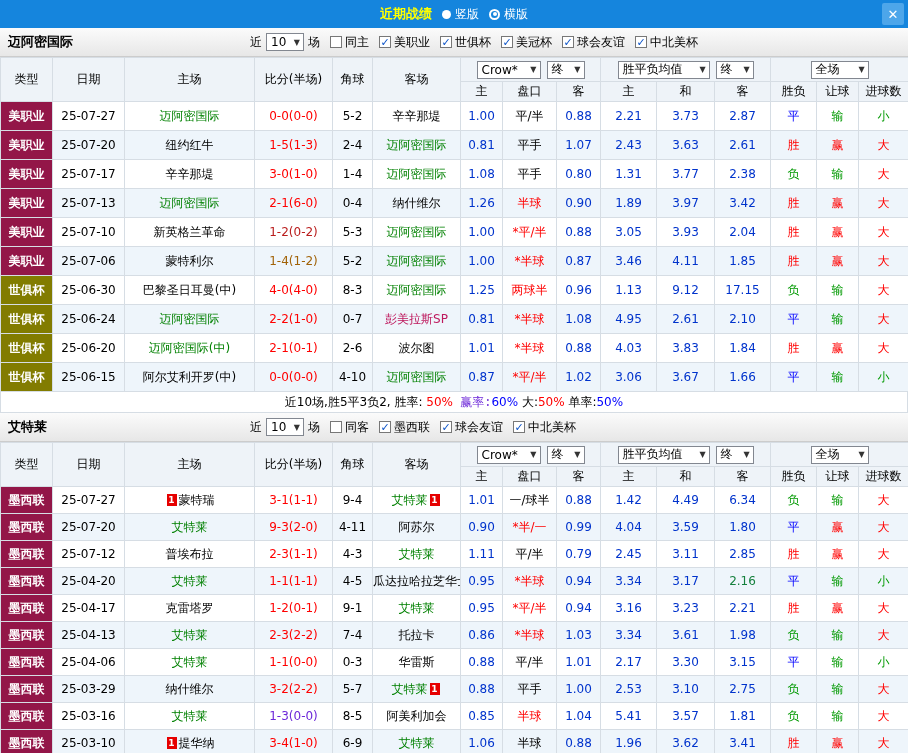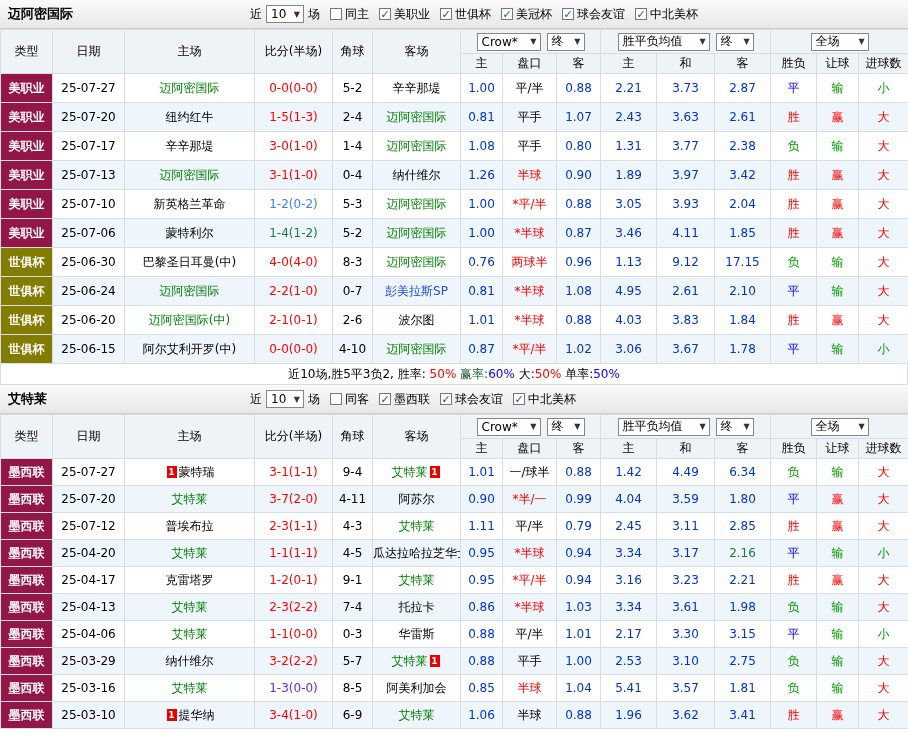--- a/index.html
+++ b/index.html
@@ -33,20 +33,36 @@
   tbody tr:nth-child(even) td{background:#eef5fb;}
   td.league{color:#fff;font-weight:bold;}
   .hdr-selects{display:flex;align-items:center;justify-content:center;gap:6px;}
   .summary{height:20px;display:flex;align-items:center;justify-content:center;border:1px solid #d6dde4;border-top:none;background:#fff;}
   .badge{display:inline-block;background:#e60000;color:#fff;font-size:9px;width:10px;height:12px;line-height:12px;text-align:center;margin:0 2px;font-weight:bold;vertical-align:middle;}
 </style>
 </head>
 <body>
 
 <div class="panel">
+  <div class="topbar">
+    <div class="topbar-center">
+      <span class="title">近期战绩</span>
+      <span id="radio-group" style="display:inline-flex;gap:10px;">
+          <span class="radio-opt">
+            <span class="radio-circle"></span>
+            <span>竖版</span>
+          </span>
+          <span class="radio-opt">
+            <span class="radio-circle sel"></span>
+            <span>横版</span>
+          </span>
+        </span>
+    </div>
+    <div class="close-btn">✕</div>
+  </div>
   <div id="sections">
       <div class="section-bar">
         <span class="team-name">迈阿密国际</span>
         <div class="filters">
           <span>近</span>
           <span class="select-box" style="min-width:38px">
             <span>10</span>
             <span class="arr">▼</span>
           </span>
           <span>场</span>
@@ -196,91 +212,91 @@
             <td style="color:#0033cc">3.77</td>
             <td style="color:#0033cc">2.38</td>
             <td style="color:#009900">负</td>
             <td style="color:#009900">输</td>
             <td style="color:#ff0000">大</td>
           </tr>
           <tr>
             <td class="league" style="background:#931648">美职业</td>
             <td>25-07-13</td>
             <td style="color:#008000"><span>迈阿密国际</span></td>
-            <td style="color:#ff0000">3-1(1-0)</td>
+            <td style="color:#ff0000">2-1(6-0)</td>
             <td>0-4</td>
             <td style="color:#000000"><span>纳什维尔</span></td>
             <td style="color:#0033cc">1.26</td>
             <td style="color:#ff0000">半球</td>
             <td style="color:#0033cc">0.90</td>
             <td style="color:#0033cc">1.89</td>
             <td style="color:#0033cc">3.97</td>
             <td style="color:#0033cc">3.42</td>
             <td style="color:#ff0000">胜</td>
             <td style="color:#ff0000">赢</td>
             <td style="color:#ff0000">大</td>
           </tr>
           <tr>
             <td class="league" style="background:#931648">美职业</td>
             <td>25-07-10</td>
             <td style="color:#000000"><span>新英格兰革命</span></td>
-            <td style="color:#3b82f6">1-2(0-2)</td>
+            <td style="color:#b91c1c">1-2(0-2)</td>
             <td>5-3</td>
             <td style="color:#008000"><span>迈阿密国际</span></td>
             <td style="color:#0033cc">1.00</td>
             <td style="color:#ff0000">*平/半</td>
             <td style="color:#0033cc">0.88</td>
             <td style="color:#0033cc">3.05</td>
             <td style="color:#0033cc">3.93</td>
             <td style="color:#0033cc">2.04</td>
             <td style="color:#ff0000">胜</td>
             <td style="color:#ff0000">赢</td>
             <td style="color:#ff0000">大</td>
           </tr>
           <tr>
             <td class="league" style="background:#931648">美职业</td>
             <td>25-07-06</td>
             <td style="color:#000000"><span>蒙特利尔</span></td>
-            <td style="color:#15803d">1-4(1-2)</td>
+            <td style="color:#a16207">1-4(1-2)</td>
             <td>5-2</td>
             <td style="color:#008000"><span>迈阿密国际</span></td>
             <td style="color:#0033cc">1.00</td>
             <td style="color:#ff0000">*半球</td>
             <td style="color:#0033cc">0.87</td>
             <td style="color:#0033cc">3.46</td>
             <td style="color:#0033cc">4.11</td>
             <td style="color:#0033cc">1.85</td>
             <td style="color:#ff0000">胜</td>
             <td style="color:#ff0000">赢</td>
             <td style="color:#ff0000">大</td>
           </tr>
           <tr>
             <td class="league" style="background:#827c00">世俱杯</td>
             <td>25-06-30</td>
             <td style="color:#000000"><span>巴黎圣日耳曼(中)</span></td>
             <td style="color:#ff0000">4-0(4-0)</td>
             <td>8-3</td>
             <td style="color:#008000"><span>迈阿密国际</span></td>
-            <td style="color:#0033cc">0.76</td>
+            <td style="color:#0033cc">1.25</td>
             <td style="color:#ff0000">两球半</td>
             <td style="color:#0033cc">0.96</td>
             <td style="color:#0033cc">1.13</td>
             <td style="color:#0033cc">9.12</td>
             <td style="color:#0033cc">17.15</td>
             <td style="color:#009900">负</td>
             <td style="color:#009900">输</td>
             <td style="color:#ff0000">大</td>
           </tr>
           <tr>
             <td class="league" style="background:#827c00">世俱杯</td>
             <td>25-06-24</td>
             <td style="color:#008000"><span>迈阿密国际</span></td>
             <td style="color:#ff0000">2-2(1-0)</td>
             <td>0-7</td>
-            <td style="color:#1d4ed8"><span>彭美拉斯SP</span></td>
+            <td style="color:#be185d"><span>彭美拉斯SP</span></td>
             <td style="color:#0033cc">0.81</td>
             <td style="color:#ff0000">*半球</td>
             <td style="color:#0033cc">1.08</td>
             <td style="color:#0033cc">4.95</td>
             <td style="color:#0033cc">2.61</td>
             <td style="color:#0033cc">2.10</td>
             <td style="color:#0000ff">平</td>
             <td style="color:#009900">输</td>
             <td style="color:#ff0000">大</td>
           </tr>
@@ -306,31 +322,31 @@
             <td>25-06-15</td>
             <td style="color:#000000"><span>阿尔艾利开罗(中)</span></td>
             <td style="color:#ff0000">0-0(0-0)</td>
             <td>4-10</td>
             <td style="color:#008000"><span>迈阿密国际</span></td>
             <td style="color:#0033cc">0.87</td>
             <td style="color:#ff0000">*平/半</td>
             <td style="color:#0033cc">1.02</td>
             <td style="color:#0033cc">3.06</td>
             <td style="color:#0033cc">3.67</td>
-            <td style="color:#0033cc">1.78</td>
+            <td style="color:#0033cc">1.66</td>
             <td style="color:#0000ff">平</td>
             <td style="color:#009900">输</td>
             <td style="color:#009900">小</td>
           </tr>
         </tbody>
       </table>
       <div class="summary">
         <span style="color:#000000;white-space:pre;">近10场,胜5平3负2, 胜率: </span>
         <span style="color:#ff0000;white-space:pre;">50%</span>
-        <span style="color:#14532d;white-space:pre;"> 赢率:</span>
+        <span style="color:#6d28d9;white-space:pre;font-family:Liberation Mono, monospace;"> 赢率:</span>
         <span style="color:#0000ff;white-space:pre;">60%</span>
         <span style="color:#000000;white-space:pre;"> 大:</span>
         <span style="color:#ff0000;white-space:pre;">50%</span>
         <span style="color:#000000;white-space:pre;"> 单率:</span>
         <span style="color:#0000ff;white-space:pre;">50%</span>
       </div>
       <div class="section-bar">
         <span class="team-name">艾特莱</span>
         <div class="filters">
           <span>近</span>
@@ -443,21 +459,21 @@
             <td style="color:#0033cc">4.49</td>
             <td style="color:#0033cc">6.34</td>
             <td style="color:#009900">负</td>
             <td style="color:#009900">输</td>
             <td style="color:#ff0000">大</td>
           </tr>
           <tr>
             <td class="league" style="background:#931648">墨西联</td>
             <td>25-07-20</td>
             <td style="color:#008000"><span>艾特莱</span></td>
-            <td style="color:#ff0000">3-7(2-0)</td>
+            <td style="color:#ff0000">9-3(2-0)</td>
             <td>4-11</td>
             <td style="color:#000000"><span>阿苏尔</span></td>
             <td style="color:#0033cc">0.90</td>
             <td style="color:#ff0000">*半/一</td>
             <td style="color:#0033cc">0.99</td>
             <td style="color:#0033cc">4.04</td>
             <td style="color:#0033cc">3.59</td>
             <td style="color:#0033cc">1.80</td>
             <td style="color:#0000ff">平</td>
             <td style="color:#ff0000">赢</td>

